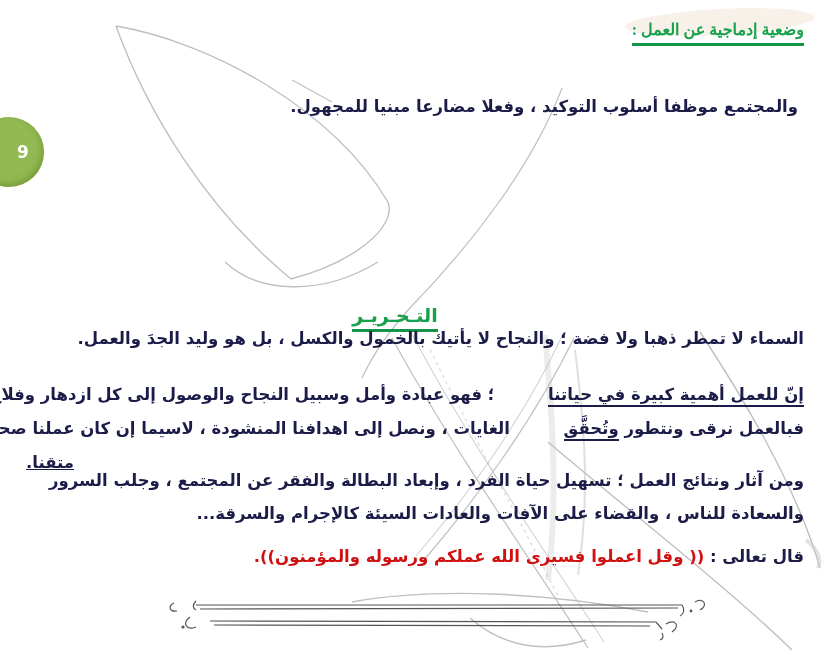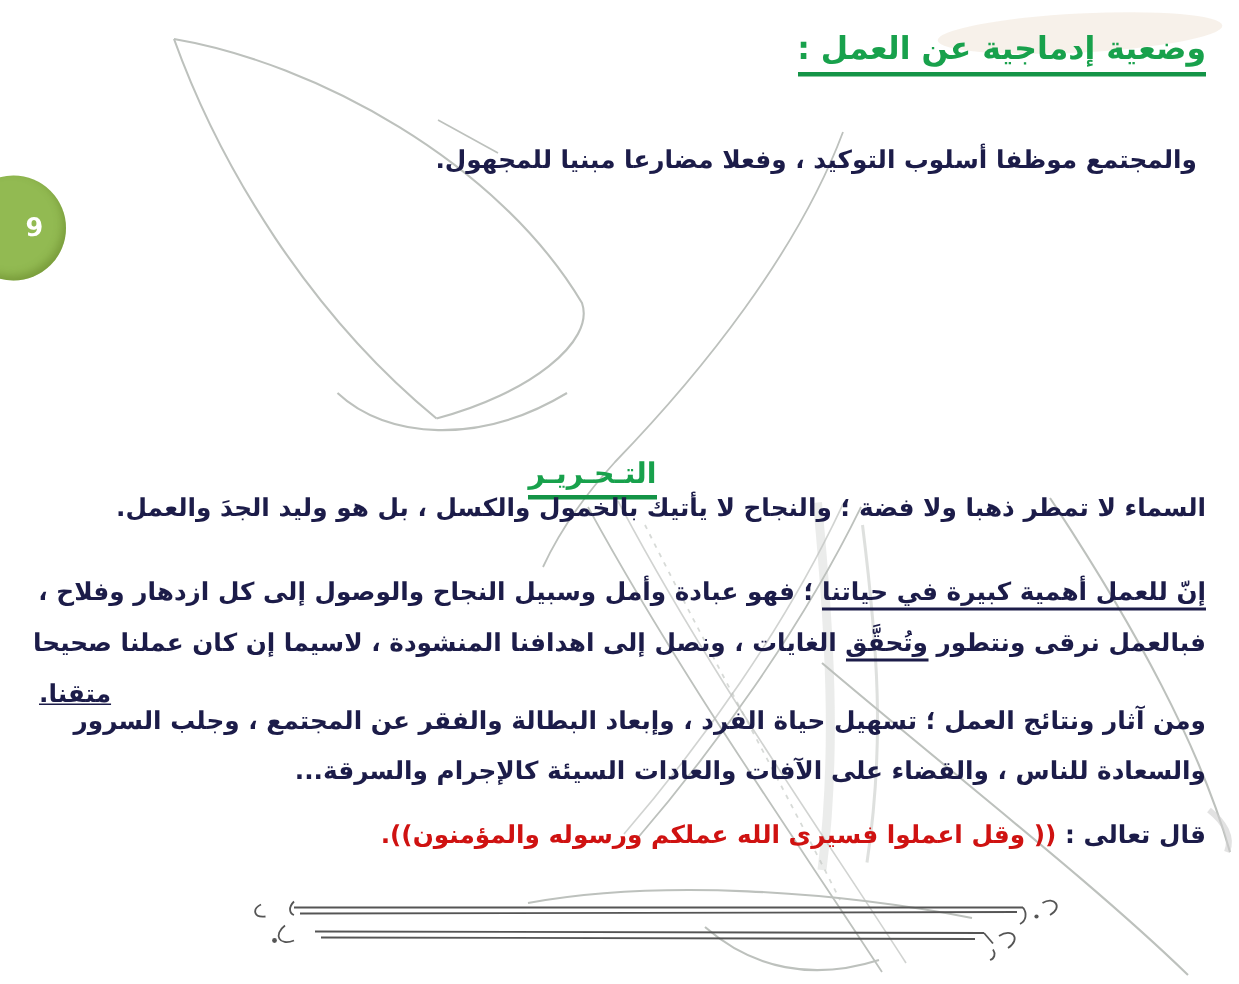--- a/index.html
+++ b/index.html
@@ -18,23 +18,23 @@
     position:absolute;left:-26px;top:117px;width:70px;height:70px;
     border-radius:50%;background:#92ba52;
     box-shadow:inset -2px -3px 6px rgba(90,120,30,.45);
     display:flex;align-items:center;justify-content:center;
     padding-left:28px;box-sizing:border-box;
   }
   .badge span{color:#ffffff;font-size:17px;font-weight:bold;}
   
   .title{
     position:absolute;top:20px;right:22px;margin:0;
-    color:#18a14c;font-size:21px;font-weight:bold;
+    color:#18a14c;font-size:16px;font-weight:bold;
     border-bottom:3px solid #149447;padding-bottom:4px;
-    direction:rtl;white-space:nowrap;
+    direction:rtl;white-space:nowrap;font-family:Liberation Serif, serif;
   }
   .tahrir{
     position:absolute;top:284px;left:0;right:36px;margin:16px;
     text-align:center;direction:rtl;
   }
   .tahrir span{
     color:#18a14c;font-size:19px;font-weight:bold;
     border-bottom:3px solid #149447;padding-bottom:3px;
   }
   
@@ -46,21 +46,21 @@
   .intro{top:88px;}
   .intro .line{line-height:38px;}
   .intro .line:first-child{padding-right:6px;}
   .tline{top:322px;}
   .importance{top:378px;}
   .importance .line-last{margin-left:0;padding-left:0;text-align:left;padding-right:382px;text-decoration:underline;}
   .results{top:464px;}
   .results .line{line-height:33px;}
   .quote{top:540px;}
   .quote .qverse{color:#cf1211;}
-  .u{border-bottom:2px solid #1c1c49;padding-bottom:1px;}
+  .u{border-bottom:2px solid #1c1c49;padding-bottom:1px;margin-left:48px;}
   .divider{position:absolute;left:150px;top:596px;}
 </style>
 </head>
 <body>
 
 <div class="page">
 
   <svg class="bg" width="826" height="656" viewBox="0 0 826 656">
     <g stroke="#bdc1bd" stroke-width="1.4" fill="none">
       <ellipse cx="720" cy="22" rx="95" ry="13" fill="#ecdccb" opacity="0.4" stroke="none" transform="rotate(-3 720 22)"></ellipse>

